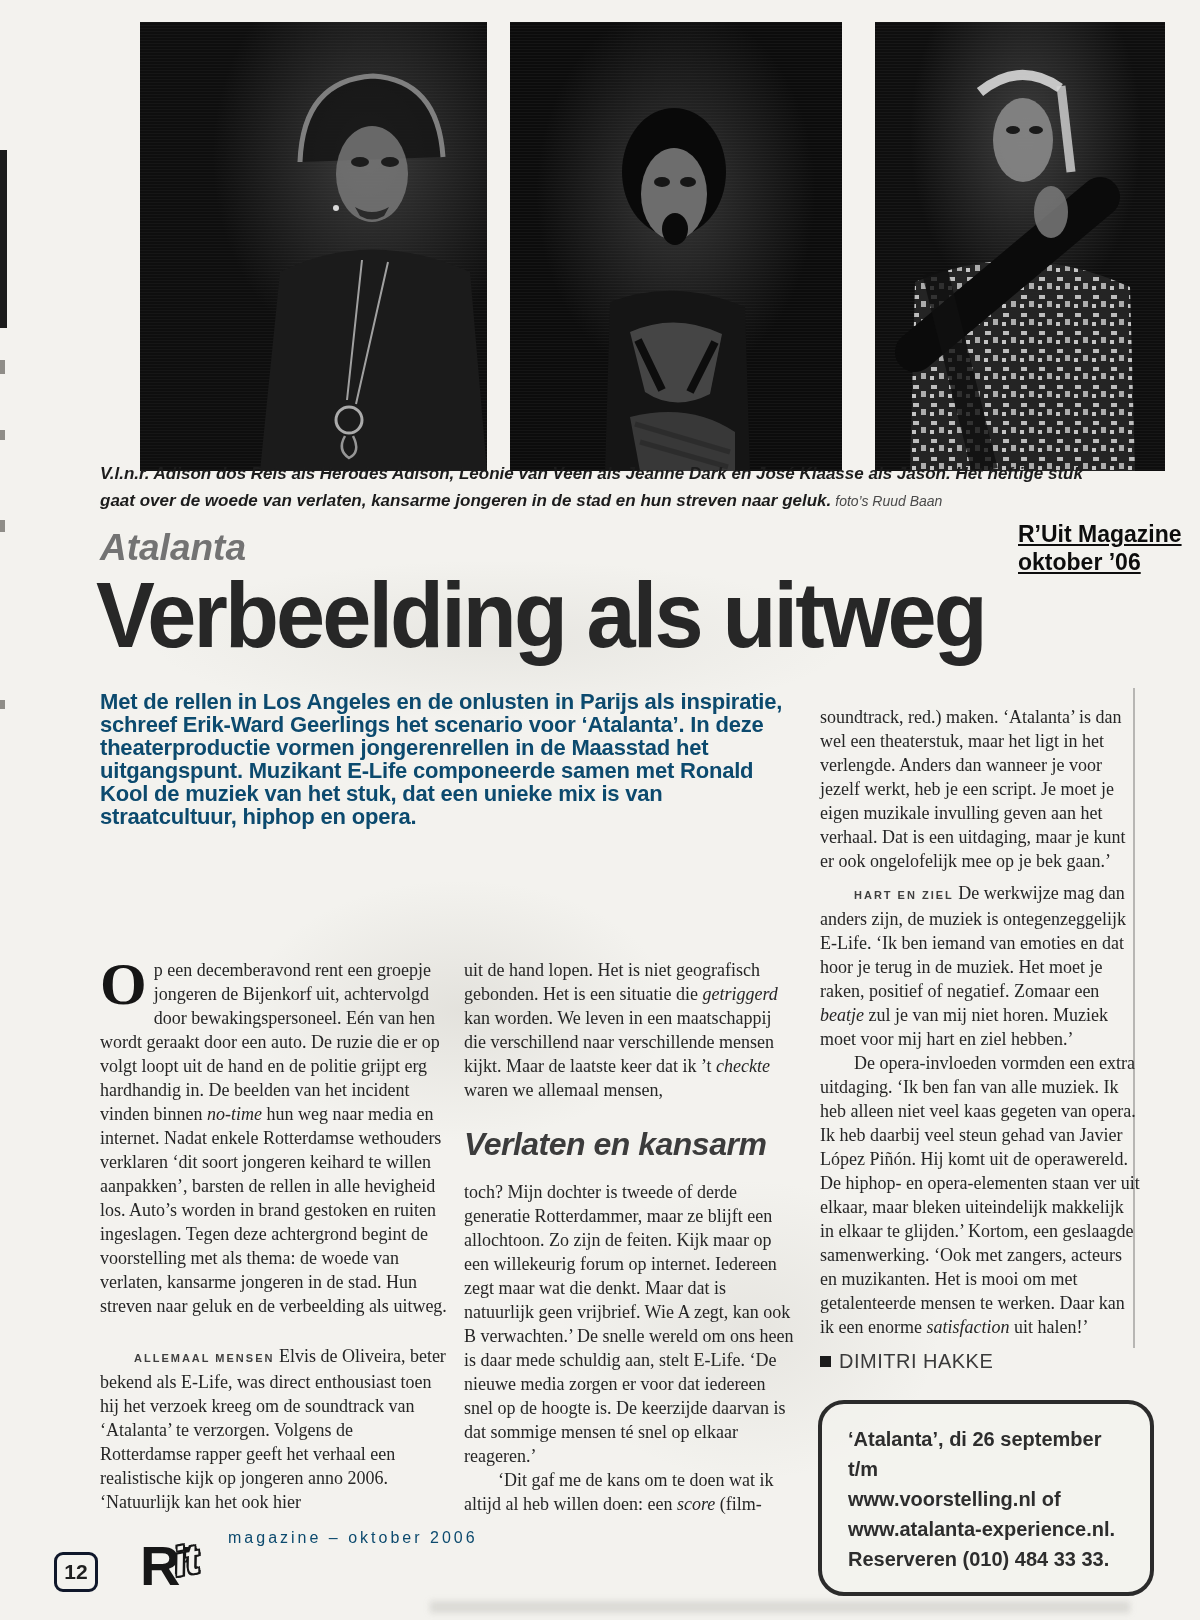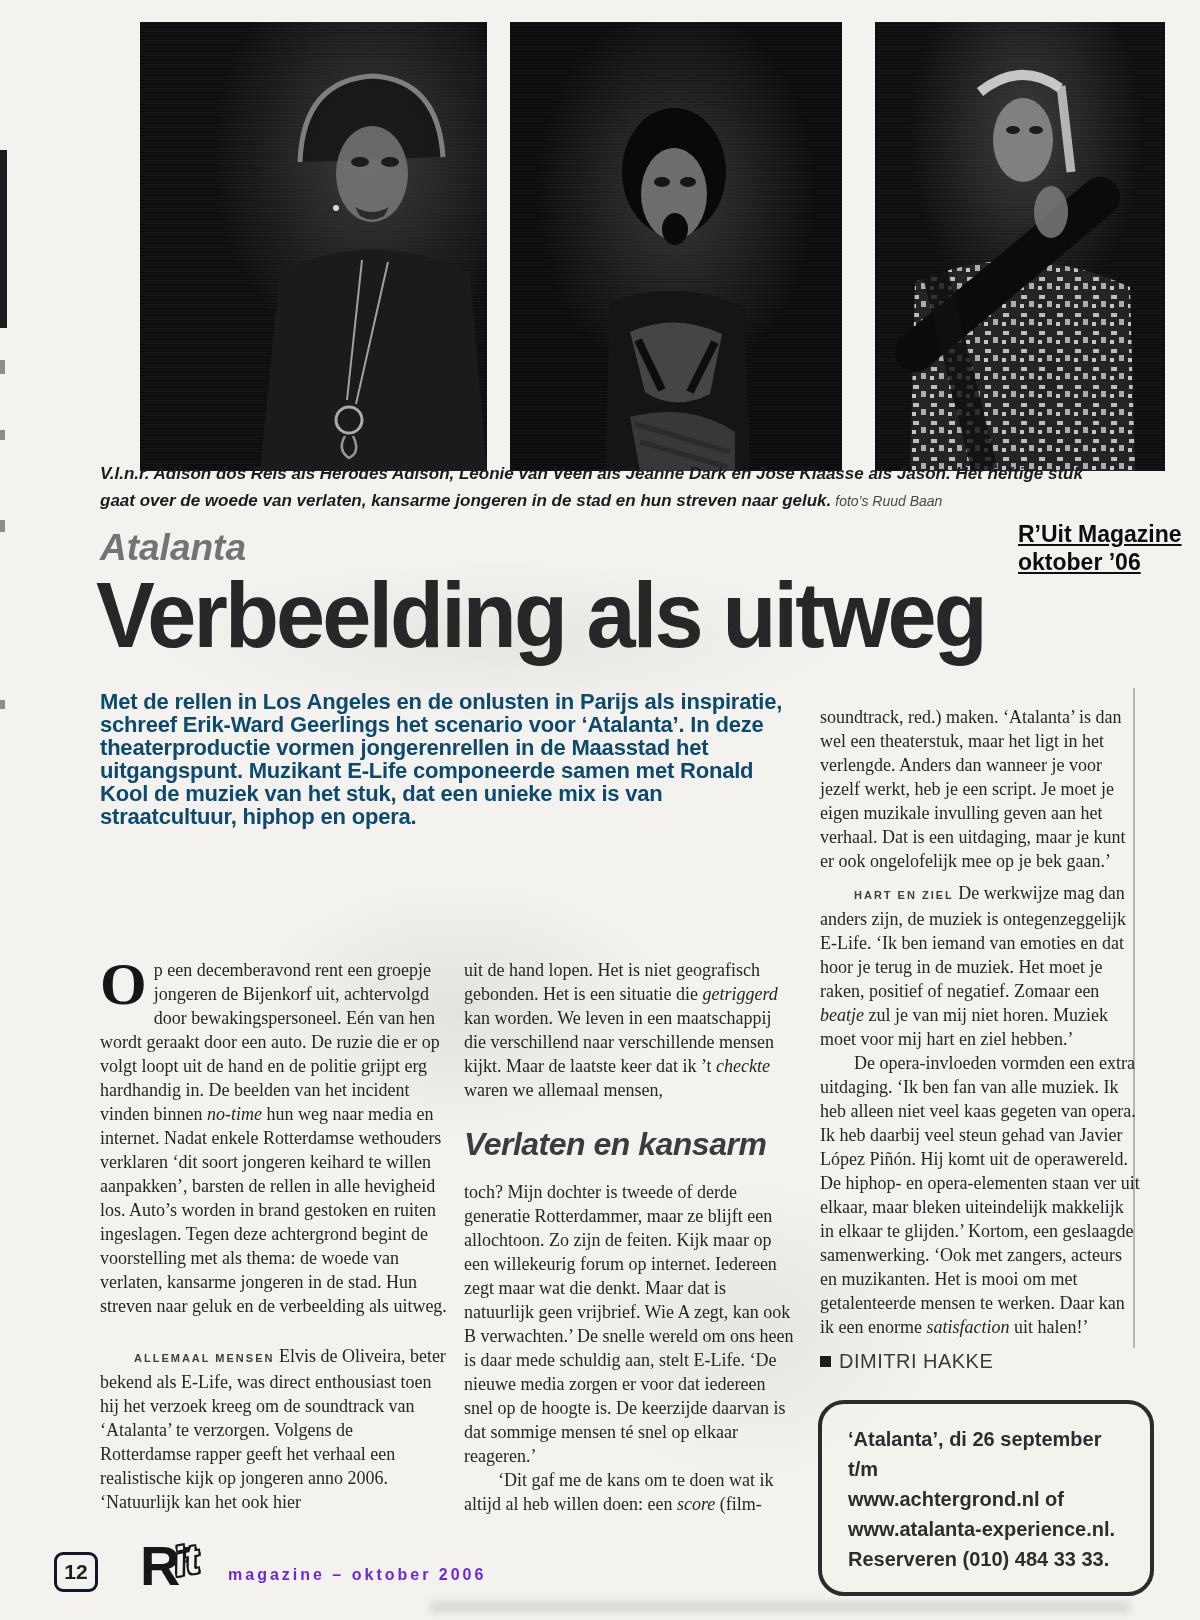--- a/index.html
+++ b/index.html
@@ -69,22 +69,22 @@
   .pagenum{position:absolute;left:54px;top:1552px;width:38px;height:34px;
         border:3px solid #0f172a;border-radius:9px;display:flex;align-items:center;justify-content:center;
         font-family:"Liberation Sans",sans-serif;font-weight:bold;font-size:21px;color:#1f1f1f;}
   .logo{position:absolute;left:140px;top:1538px;width:120px;height:60px;}
   .logo-r{position:absolute;left:0;top:0;font-family:"Liberation Sans",sans-serif;
         font-weight:bold;font-size:56px;line-height:56px;color:#171717;}
   .logo-it{position:absolute;left:34px;top:2px;font-family:"Liberation Sans",sans-serif;
         font-weight:bold;font-style:italic;font-size:40px;line-height:40px;color:#f3f2ee;
         transform:rotate(-10deg);
         text-shadow:-2px -2px 0 #171717,2px -2px 0 #171717,-2px 2px 0 #171717,2px 2px 0 #171717,0 -2px 0 #171717,0 2px 0 #171717,-2px 0 0 #171717,2px 0 0 #171717;}
-  .magline{position:absolute;left:228px;top:1566px;font-family:"Liberation Sans",sans-serif;
-        font-weight:bold;font-size:16px;letter-spacing:3px;color:#6d28d9;}
+  .magline{position:absolute;left:228px;top:1529px;font-family:"Liberation Sans",sans-serif;
+        font-weight:normal;font-size:16px;letter-spacing:3px;color:#0c4a6e;}
 </style>
 </head>
 <body>
 
 <div class="page">
 
   <div class="blotch b1"></div>
   <div class="blotch b2"></div>
   <div class="blotch b3"></div>
   <div class="edge-strip"></div>
@@ -210,21 +210,21 @@
     <p class="indent" style="margin-top:8px;"><span class="schead">HART EN ZIEL</span><span><span> De werkwijze mag dan anders zijn, de muziek is ontegenzeggelijk E-Life. ‘Ik ben iemand van emoties en dat hoor je terug in de muziek. Het moet je raken, positief of negatief. Zomaar een </span><span class="it">beatje</span><span> zul je van mij niet horen. Muziek moet voor mij hart en ziel hebben.’</span></span></p>
     <p class="indent"><span><span>De opera-invloeden vormden een extra uitdaging. ‘Ik ben fan van alle muziek. Ik heb alleen niet veel kaas gegeten van opera. Ik heb daarbij veel steun gehad van Javier López Piñón. Hij komt uit de operawereld. De hiphop- en opera-elementen staan ver uit elkaar, maar bleken uiteindelijk makkelijk in elkaar te glijden.’ Kortom, een geslaagde samenwerking. ‘Ook met zangers, acteurs en muzikanten. Het is mooi om met getalenteerde mensen te werken. Daar kan ik een enorme </span><span class="it">satisfaction</span><span> uit halen!’</span></span></p>
     <div class="byline">
         <span class="sq"></span>
         <span>DIMITRI HAKKE</span>
       </div>
   </div>
 
   <aside class="infobox">
     <div>‘Atalanta’, di 26 september t/m</div>
-    <div>www.achtergrond.nl of</div>
+    <div>www.voorstelling.nl of</div>
     <div>www.atalanta-experience.nl.</div>
     <div>Reserveren (010) 484 33 33.</div>
   </aside>
 
   <div class="pagenum">12</div>
   <div class="logo">
     <span class="logo-r">R’</span>
     <span class="logo-it">it</span>
   </div>
   <div class="magline">magazine – oktober 2006</div>

